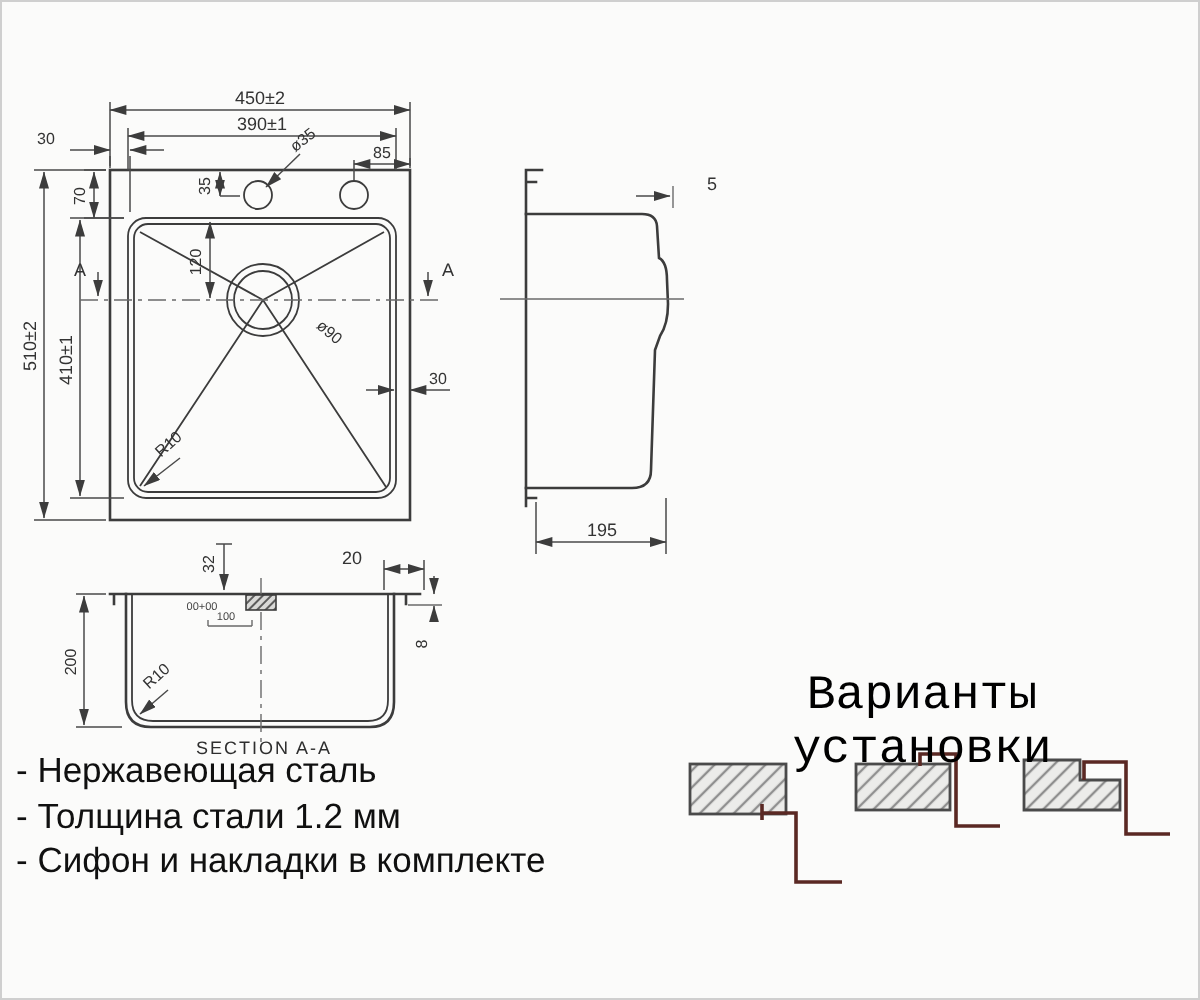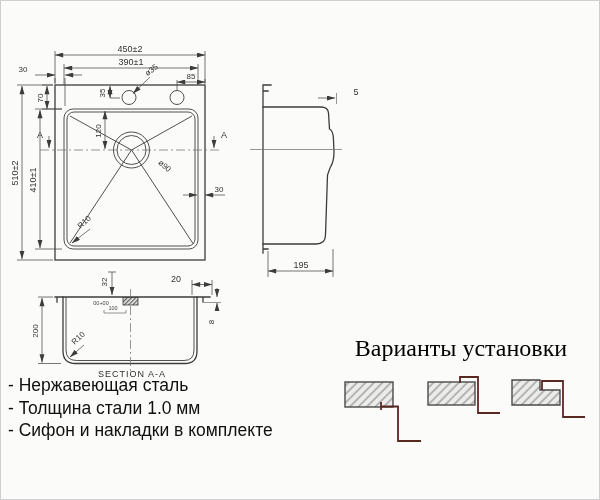--- a/index.html
+++ b/index.html
@@ -18,21 +18,21 @@
   .d{stroke:#4a4a4a;stroke-width:0.75;fill:none;}
   .cl{stroke:#6a6a6a;stroke-width:0.7;fill:none;}
   .red{stroke:#5a2823;stroke-width:1.8;fill:none;stroke-linejoin:miter;}
   .hrect{fill:url(#hatch);stroke:#4a4a4a;stroke-width:1.4;}
   .features{
     position:absolute;left:8px;top:374px;color:#101010;
     font-size:17.5px;line-height:22.6px;white-space:nowrap;
   }
   .install-title{
     position:absolute;left:336px;top:335px;width:250px;text-align:center;
-    font-family:Liberation Serif, serif;font-size:24px;color:#000;
+    font-family:Liberation Mono, monospace;font-size:24px;color:#000;
   }
 </style>
 </head>
 <body>
 
 <div class="canvas">
 
   <svg width="600" height="500" viewBox="0 0 600 500">
     <defs>
       <marker id="mE" orient="auto" markerUnits="userSpaceOnUse" markerWidth="10" markerHeight="6" refX="8.2" refY="2.5">
@@ -180,19 +180,19 @@
       </g>
       <g>
         <polygon class="hrect" points="512,380 540,380 540,390 560,390 560,405 512,405"></polygon>
         <path class="red" d="M542,390 V381 H563 V417 H585"></path>
       </g>
     </g>
   </svg>
 
   <div class="features">
     <div>- Нержавеющая сталь</div>
-    <div>- Толщина стали 1.0 мм</div>
+    <div>- Толщина стали 1.2 мм</div>
     <div>- Сифон и накладки в комплекте</div>
   </div>
 
   <div class="install-title">Варианты установки</div>
 
 </div>
 
 </body></html>

